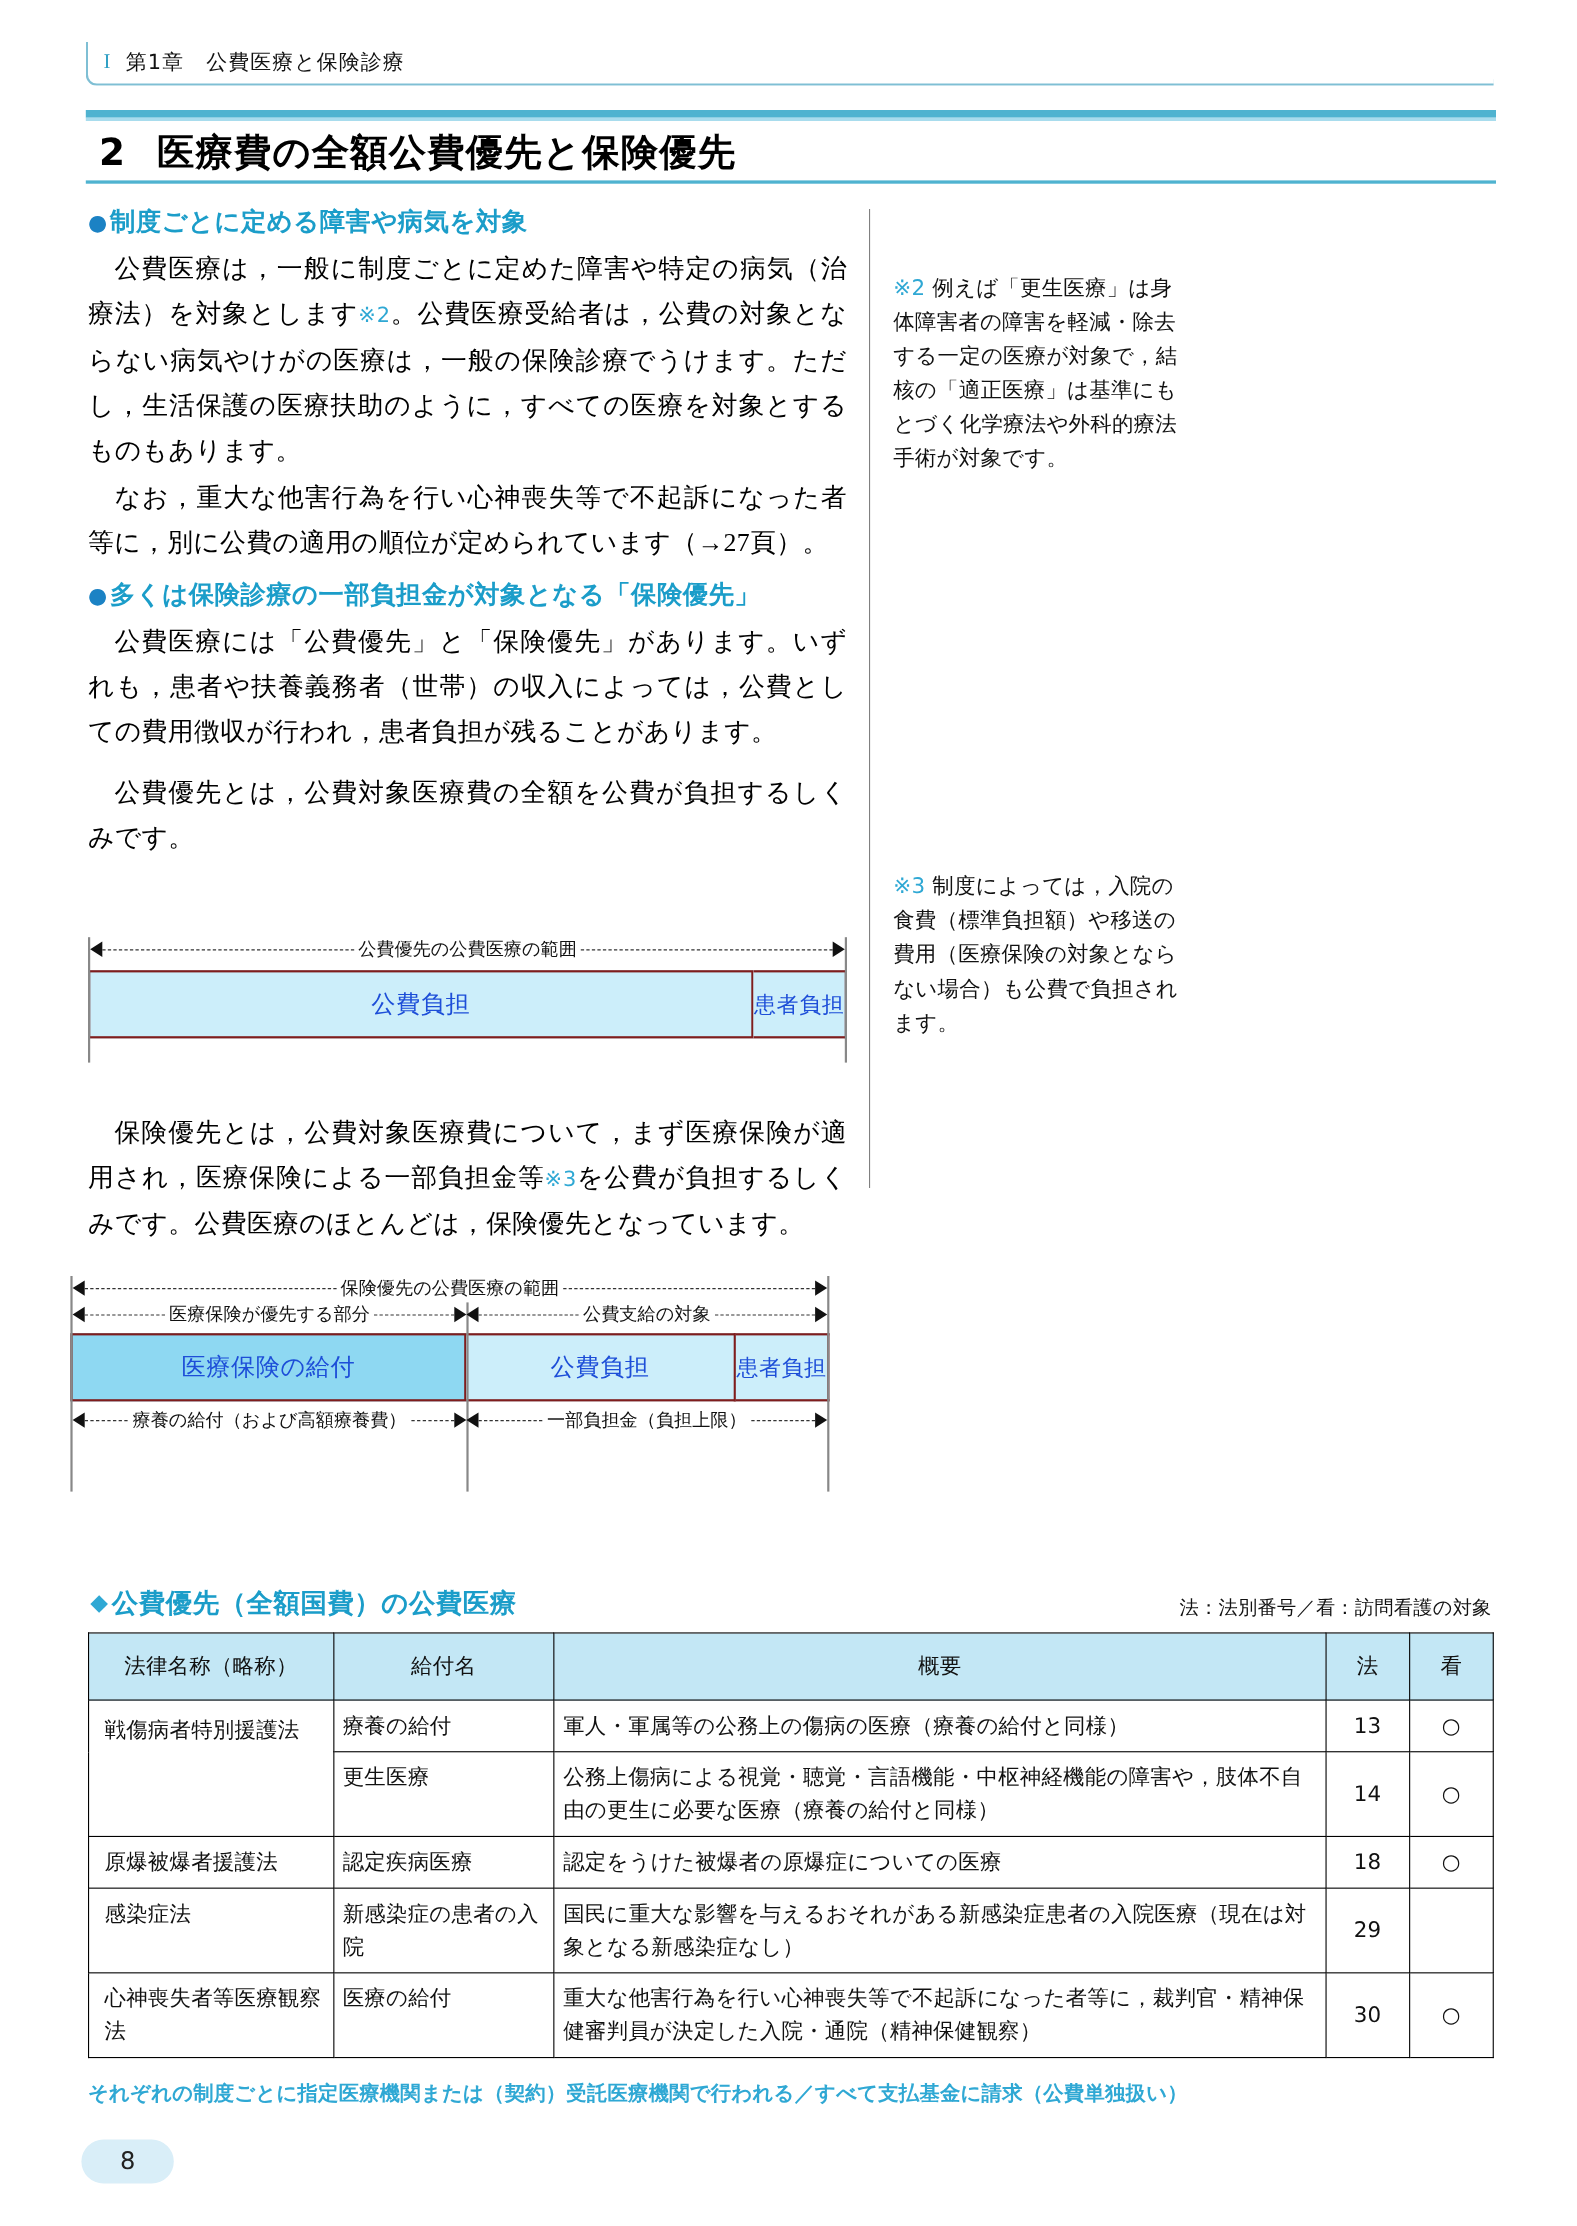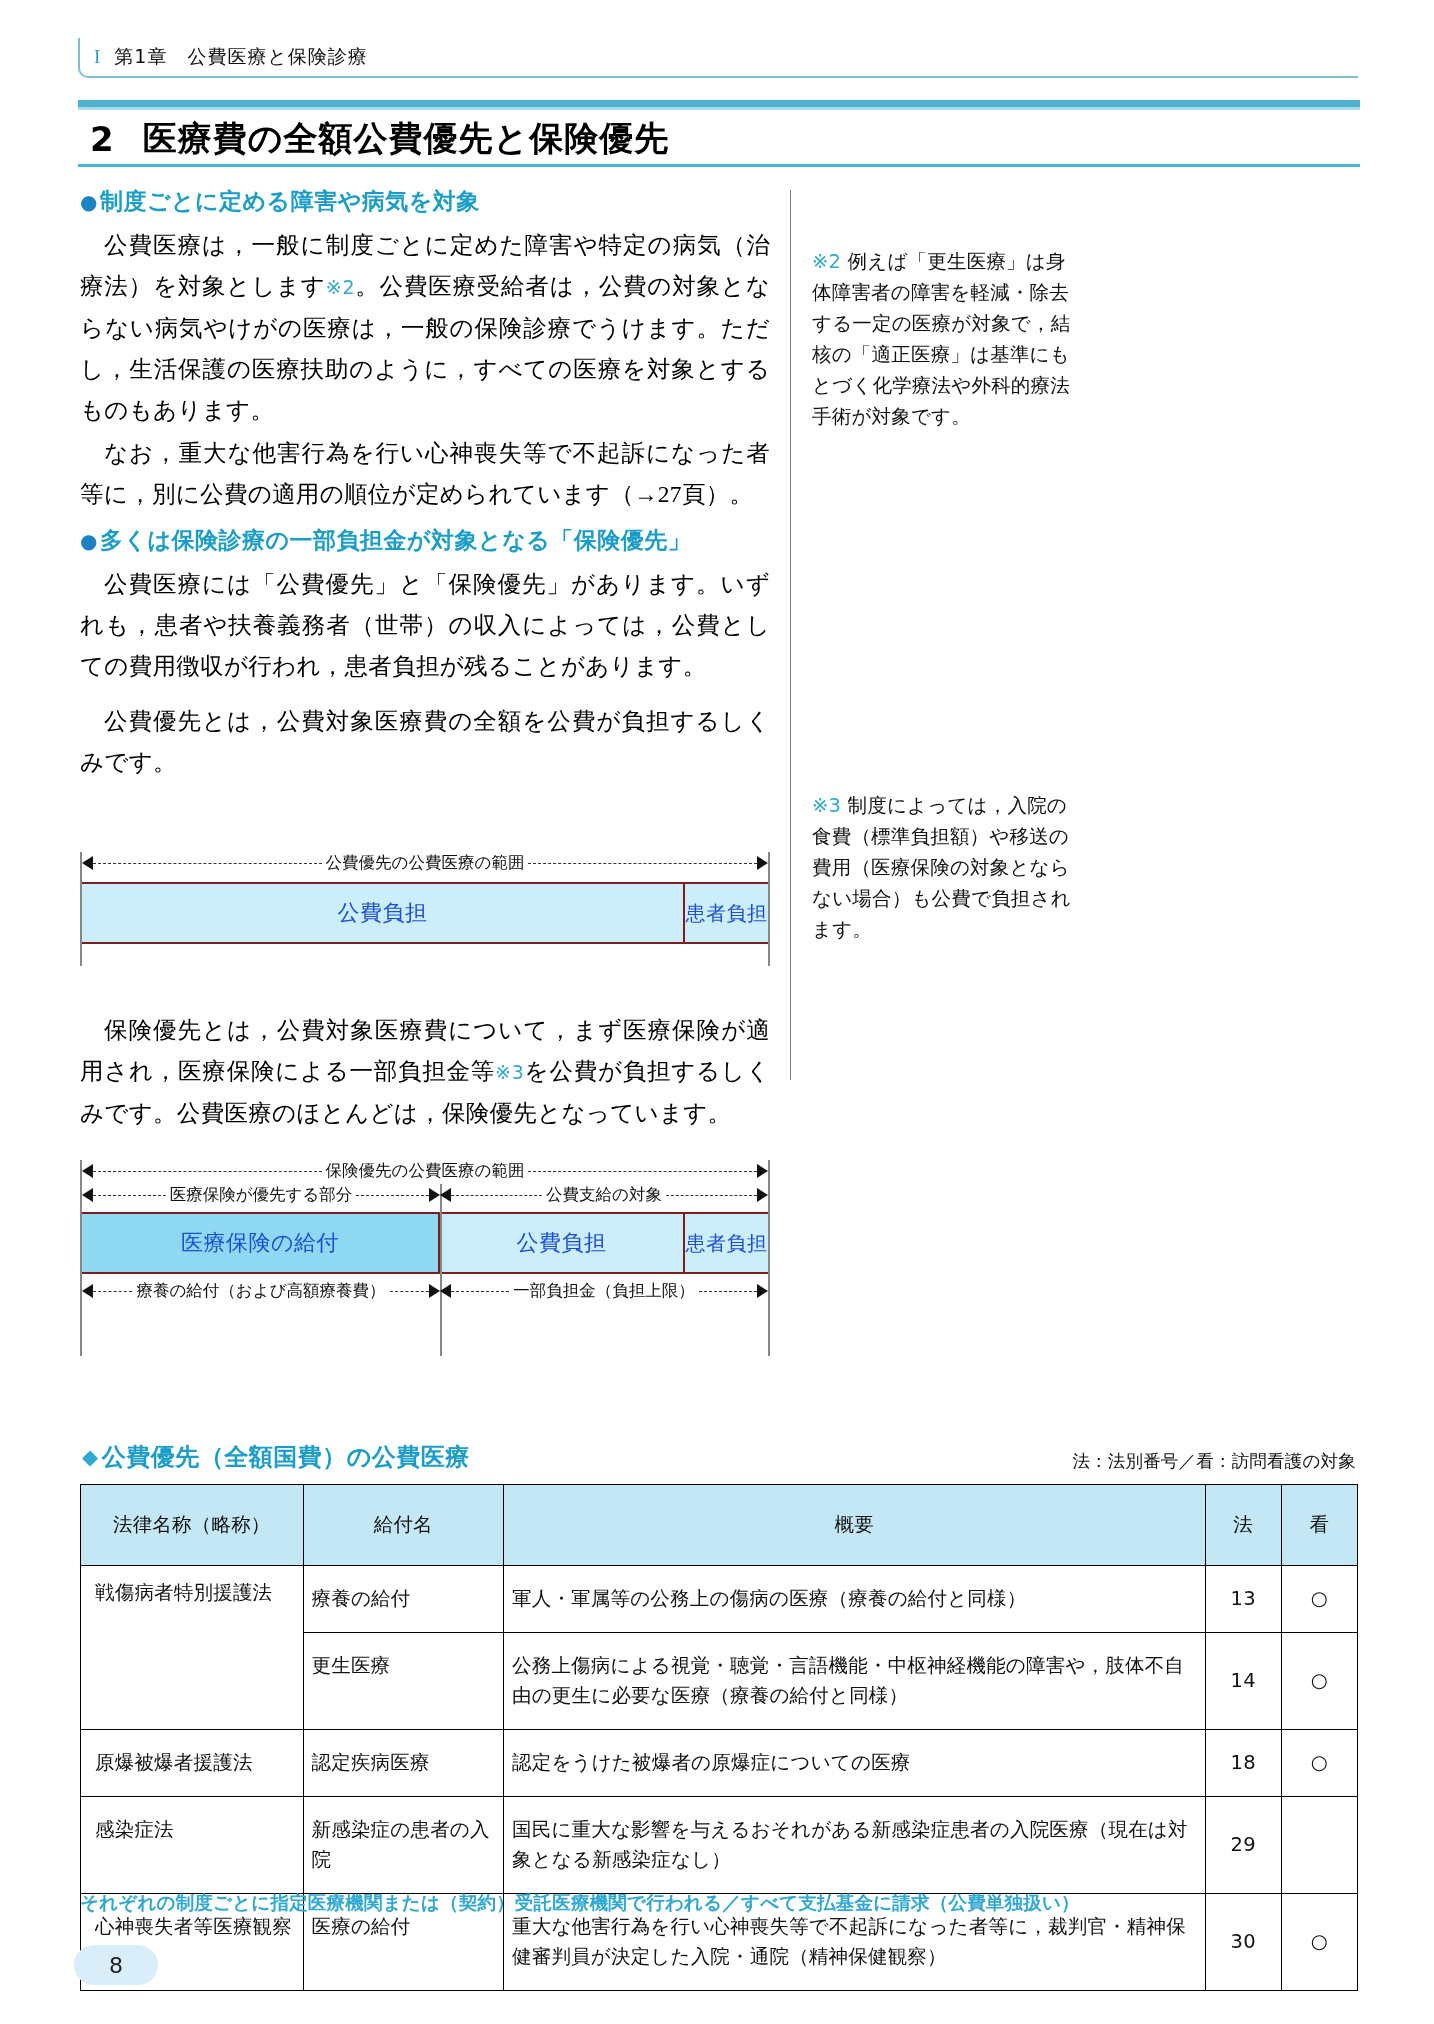--- a/index.html
+++ b/index.html
@@ -244,21 +244,21 @@
     border-collapse: collapse;
     font-family: "DejaVu Sans", sans-serif;
     table-layout: fixed;
   }
   table.maintable th,
   table.maintable td {
     border: 1px solid #000;
     font-size: 19.5px;
     line-height: 30px;
     letter-spacing: 0.2px;
-    padding: 18px 8px;
+    padding: 8px 8px;
     vertical-align: middle;
     color: #111;
   }
   table.maintable th {
     background: #c3e7f5;
     text-align: center;
     font-weight: normal;
     height: 44px;
   }
   table.maintable td.c { text-align: center; }
@@ -349,21 +349,21 @@
         <span>患者</span>
         <span>負担</span>
       </div>
     </div>
   </div>
 
   <div style="position:absolute; left:80px; top:1010px; width:690px;">
     <p class="para"><span>保険優先とは，公費対象医療費について，まず医療保険が適用され，医療保険による一部負担金等</span><span class="ref">※3</span><span>を公費が負担するしくみです。公費医療のほとんどは，保険優先となっています。</span></p>
   </div>
 
-  <div class="diagram" style="left:80px; top:1160px; width:631px;">
+  <div class="diagram" style="left:64px; top:1160px; width:631px;">
     <div class="vtick" style="left:0px; top:0px; height:196px;"></div>
     <div class="vtick" style="left:360px; top:24px; height:172px;"></div>
     <div class="vtick" style="left:688px; top:0px; height:196px;"></div>
 
     <div class="arrowline" style="margin-left:2px; width:686px;">
       <span class="tri-l"></span>
       <span class="dash"></span>
       <span class="alabel">保険優先の公費医療の範囲</span>
       <span class="dash"></span>
       <span class="tri-r"></span>

